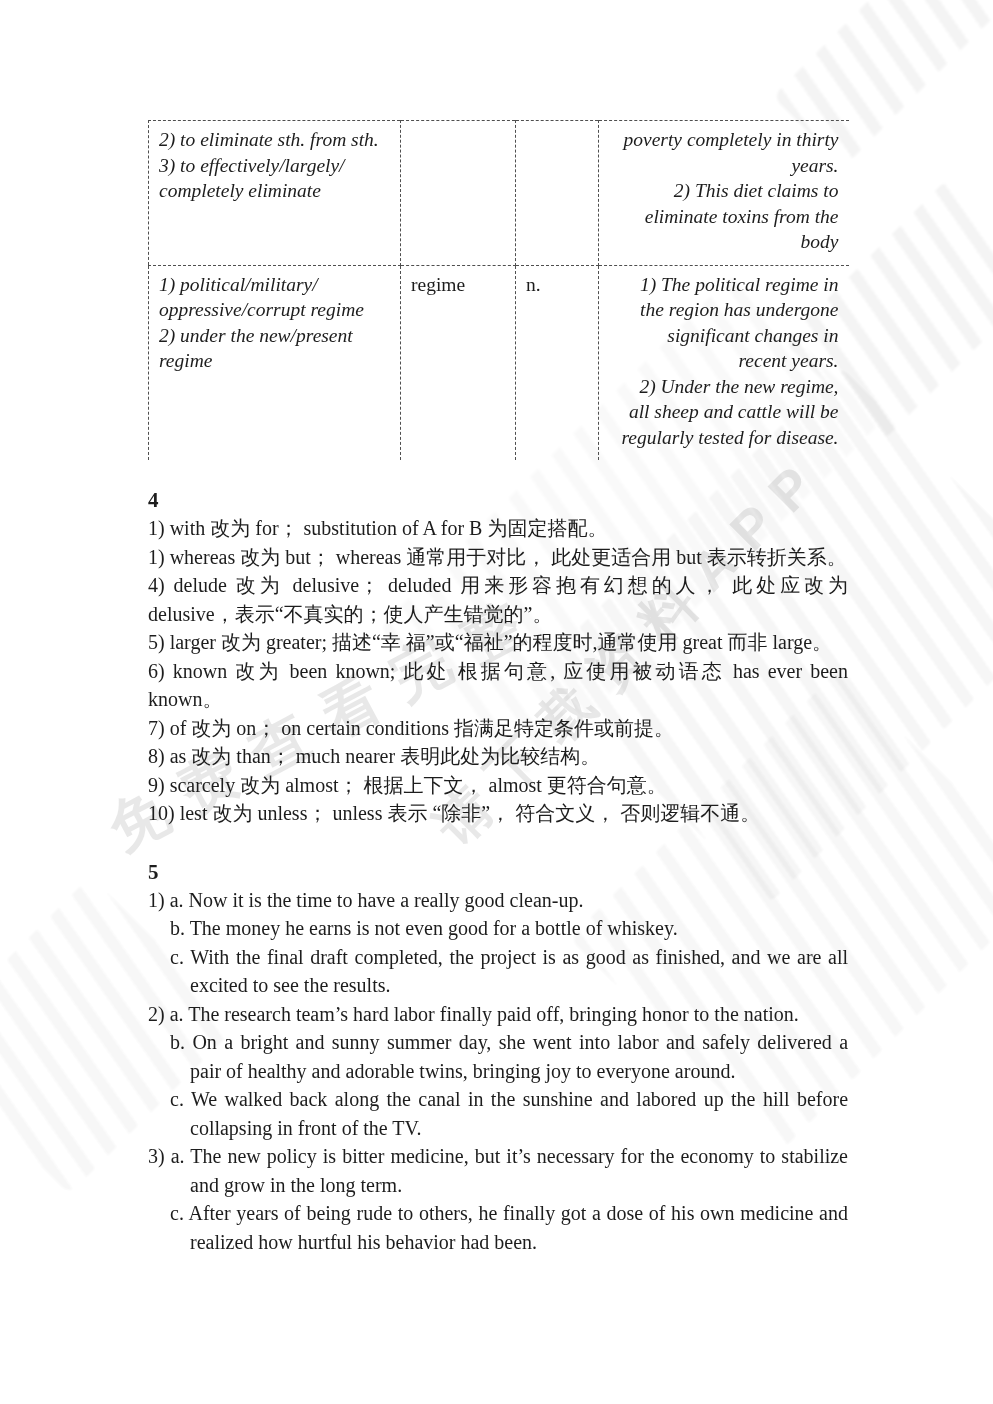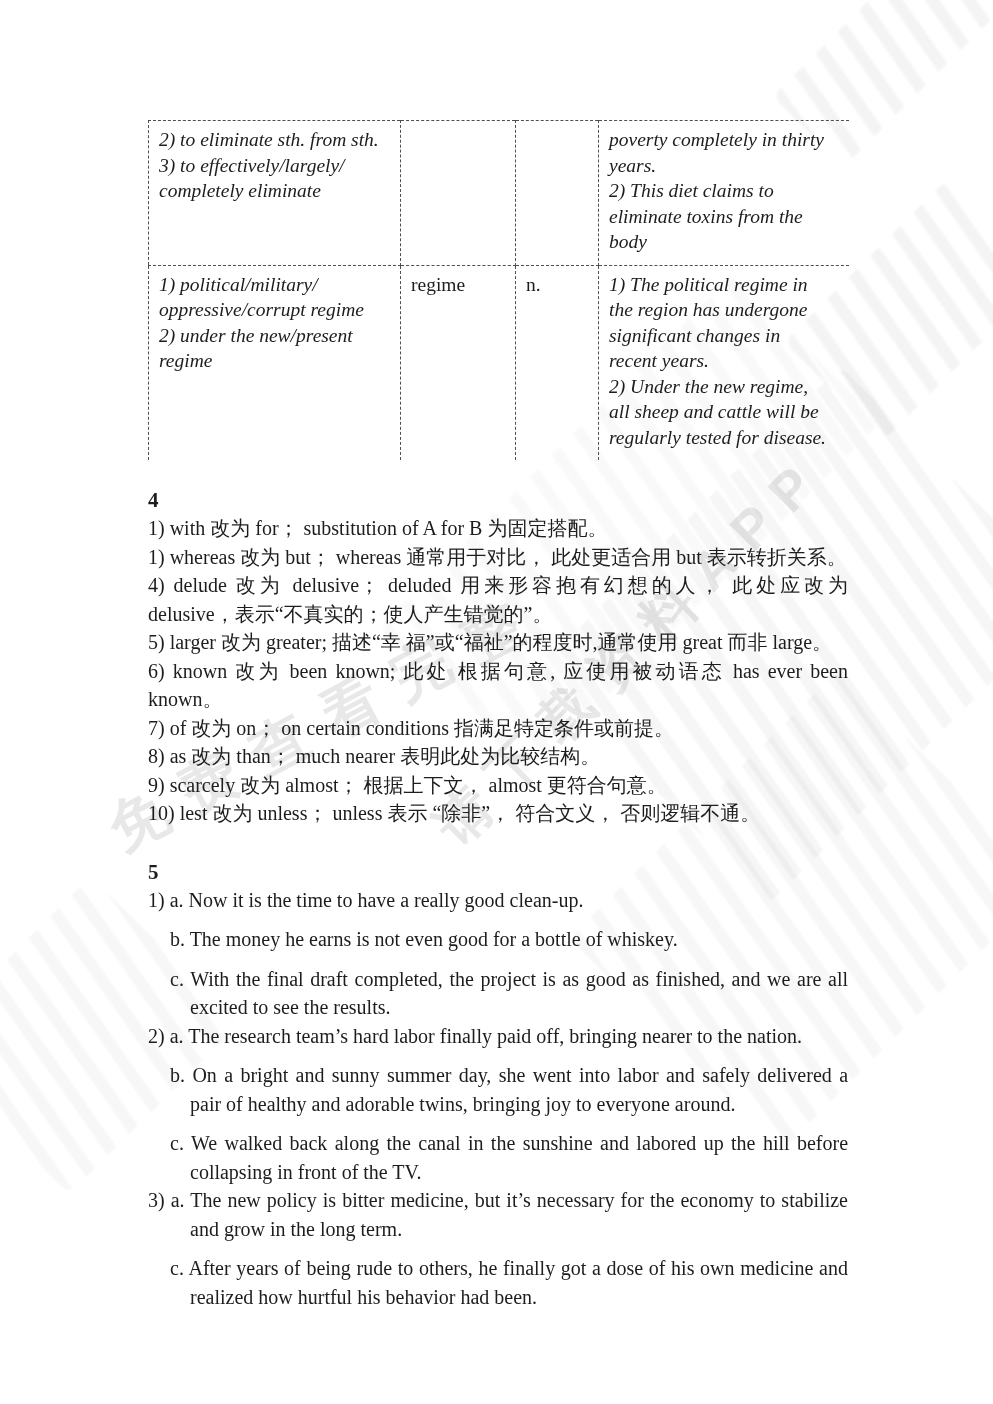--- a/index.html
+++ b/index.html
@@ -45,37 +45,37 @@
     border-left:1px dashed #4f4f4f;
     font-size:19.5px;
   }
   table.vocab td{
     border-right:1px dashed #4f4f4f;
     vertical-align:top;
     padding:6px 10px 10px 10px;
     line-height:25.5px;
     white-space:pre-line;
   }
-  table.vocab td:last-child{border-right:none;}
+  table.vocab td:last-child{border-right:none;text-align:right;}
   table.vocab tr.row-divided td{border-bottom:1px dashed #4f4f4f;}
   td.cell-italic{font-style:italic;}
   
   .sec-head{font-weight:bold;font-size:21px;line-height:28px;margin:0;}
   .sec4{margin-top:26px;}
   .sec5{margin-top:30px;}
   .s4-item{
     font-size:20px;line-height:28.5px;
     text-align:justify;
   }
   .s5-item{
     font-size:20px;line-height:28.5px;
     text-align:justify;
   }
   .s5-first{padding-left:42px;text-indent:-42px;}
-  .s5-sub{padding-left:42px;text-indent:-20px;margin-top:11px;}
+  .s5-sub{padding-left:42px;text-indent:-20px;}
 </style>
 </head>
 <body>
 
 <div class="page">
 
   <div class="wm-layer">
     <div class="streak st-a"></div>
     <div class="streak st-b"></div>
     <div class="streak st-c"></div>
@@ -137,21 +137,21 @@
       <div class="s4-item">8) as 改为 than； much nearer 表明此处为比较结构。</div>
       <div class="s4-item">9) scarcely 改为 almost； 根据上下文， almost 更符合句意。</div>
       <div class="s4-item">10) lest 改为 unless； unless 表示 “除非”， 符合文义， 否则逻辑不通。</div>
     </section>
 
     <section class="sec5">
       <div class="sec-head">5</div>
       <div class="s5-item s5-first"><span>1) a.</span> <span>Now it is the time to have a really good clean-up.</span></div>
       <div class="s5-item s5-sub"><span>b.</span> <span>The money he earns is not even good for a bottle of whiskey.</span></div>
       <div class="s5-item s5-sub"><span>c.</span> <span>With the final draft completed, the project is as good as finished, and we are all excited to see the results.</span></div>
-      <div class="s5-item s5-first"><span>2) a.</span> <span>The research team’s hard labor finally paid off, bringing nearer to the nation.</span></div>
+      <div class="s5-item s5-first"><span>2) a.</span> <span>The research team’s hard labor finally paid off, bringing honor to the nation.</span></div>
       <div class="s5-item s5-sub"><span>b.</span> <span>On a bright and sunny summer day, she went into labor and safely delivered a pair of healthy and adorable twins, bringing joy to everyone around.</span></div>
       <div class="s5-item s5-sub"><span>c.</span> <span>We walked back along the canal in the sunshine and labored up the hill before collapsing in front of the TV.</span></div>
       <div class="s5-item s5-first"><span>3) a.</span> <span>The new policy is bitter medicine, but it’s necessary for the economy to stabilize and grow in the long term.</span></div>
       <div class="s5-item s5-sub"><span>c.</span> <span>After years of being rude to others, he finally got a dose of his own medicine and realized how hurtful his behavior had been.</span></div>
     </section>
 
   </div>
 </div>
 
 </body></html>

